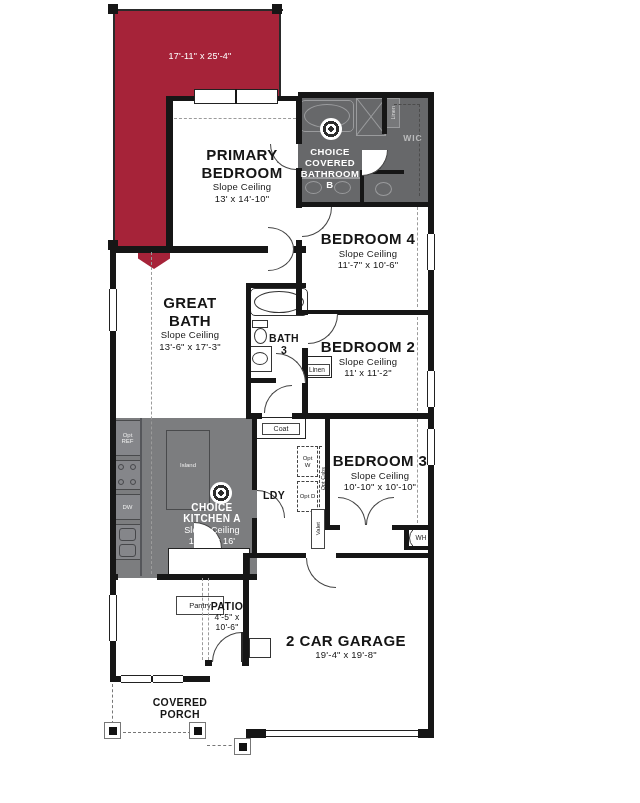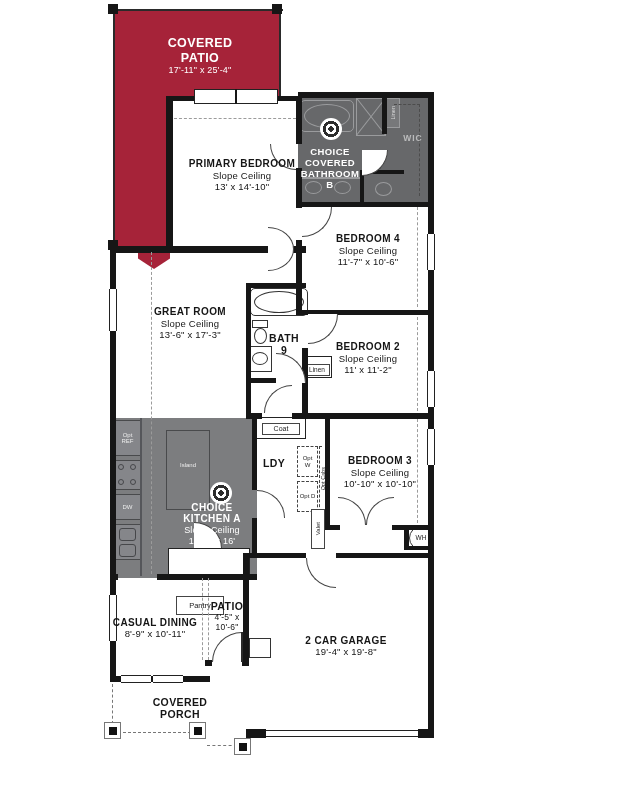--- a/index.html
+++ b/index.html
@@ -36,21 +36,21 @@
   .rrect{border-radius:5px;}
   .closet{position:absolute;border:1.5px solid #222;background:#fff;box-sizing:border-box;}
   .lblbox{position:absolute;border:1px solid #444;background:#fff;box-sizing:border-box;
           display:flex;align-items:center;justify-content:center;}
   
   .target{position:absolute;border-radius:50%;
     background:radial-gradient(circle,#2d2d2d 0 2.6px,#ffffff 2.6px 5.2px,#2d2d2d 5.2px 8px,#ffffff 8px 11px);}
   
   .rl{position:absolute;display:flex;flex-direction:column;align-items:center;justify-content:center;
       text-align:center;line-height:1.18;color:#151515;}
-  .rl .nm{font-weight:bold;font-size:10px;letter-spacing:.4px;}
+  .rl .nm{font-weight:bold;font-size:15px;letter-spacing:.4px;}
   .rl .sb,.rl .dm{font-size:9.5px;letter-spacing:.2px;}
   .rl.white{color:#fff;}
   .tl{position:absolute;font-size:7px;color:#222;text-align:center;line-height:1.05;}
   .tlw{color:#ececec;}
   .vt{writing-mode:vertical-rl;transform:rotate(180deg);text-orientation:mixed;}
   .xline{position:absolute;left:50%;top:50%;height:1.4px;background:#9a9b9d;transform-origin:center;}
   .ppost{position:absolute;width:17px;height:17px;border:1px solid #777;background:#fff;box-sizing:border-box;}
   .ppost .core{position:absolute;left:4px;top:4px;width:8px;height:8px;background:#111;}
   .burner{position:absolute;width:6px;height:6px;border:1px solid #46474a;border-radius:50%;box-sizing:border-box;}
 </style>
@@ -230,21 +230,20 @@
   <div class="ppost" style="left:234px;top:738px;">
       <div class="core"></div>
     </div>
 
   <div class="winh" style="left:266px;top:730px;width:152px;height:7px;"></div>
 
   <div class="target" style="left:320px;top:118px;width:22px;height:22px;"></div>
   <div class="target" style="left:210px;top:482px;width:22px;height:22px;"></div>
 
   <div class="rl white" style="left:130px;top:30px;width:140px;height:52px;">
-    <div class="nm" style="font-size:12.5px;max-width:90px;">COVERED PATIO</div>
     <div class="dm" style="font-size:9px;">17'-11" x 25'-4"</div>
   </div>
 
   <div class="rl" style="left:177px;top:146px;width:130px;height:58px;">
     <div class="nm" style="max-width:110px;">PRIMARY BEDROOM</div>
     <div class="sb">Slope Ceiling</div>
     <div class="dm">13' x 14'-10"</div>
   </div>
 
   <div class="rl white" style="left:291px;top:140px;width:78px;height:58px;">
@@ -252,55 +251,51 @@
   </div>
   <div class="tl" style="left:396px;top:134px;width:34px;font-size:8.5px;letter-spacing:1px;color:rgba(255,255,255,.55);font-weight:bold;">WIC</div>
 
   <div class="rl" style="left:308px;top:228px;width:120px;height:44px;">
     <div class="nm">BEDROOM 4</div>
     <div class="sb">Slope Ceiling</div>
     <div class="dm">11'-7" x 10'-6"</div>
   </div>
 
   <div class="rl" style="left:130px;top:294px;width:120px;height:58px;">
-    <div class="nm" style="max-width:85px;">GREAT ROOM</div>
+    <div class="nm" style="max-width:85px;">GREAT BATH</div>
     <div class="sb">Slope Ceiling</div>
     <div class="dm">13'-6" x 17'-3"</div>
   </div>
 
   <div class="rl" style="left:262px;top:330px;width:44px;height:28px;">
-    <div class="nm" style="font-size:10.5px;max-width:36px;">BATH 9</div>
+    <div class="nm" style="font-size:10.5px;max-width:36px;">BATH 3</div>
   </div>
 
   <div class="rl" style="left:308px;top:336px;width:120px;height:44px;">
     <div class="nm">BEDROOM 2</div>
     <div class="sb">Slope Ceiling</div>
     <div class="dm">11' x 11'-2"</div>
   </div>
 
   <div class="rl white" style="left:152px;top:500px;width:120px;height:48px;">
     <div class="nm" style="font-size:10px;max-width:80px;">CHOICE KITCHEN A</div>
     <div class="sb" style="font-size:9px;">Slope Ceiling</div>
     <div class="dm" style="font-size:9px;">14'-2" x 16'</div>
   </div>
 
-  <div class="rl" style="left:252px;top:454px;width:44px;height:18px;">
+  <div class="rl" style="left:252px;top:486px;width:44px;height:18px;">
     <div class="nm" style="font-size:10.5px;">LDY</div>
   </div>
 
   <div class="rl" style="left:322px;top:450px;width:116px;height:44px;text-align:center;">
     <div class="nm">BEDROOM 3</div>
     <div class="sb">Slope Ceiling</div>
     <div class="dm">10'-10" x 10'-10"</div>
   </div>
 
-  <div class="rl" style="left:102px;top:602px;width:106px;height:52px;">
-    <div class="nm" style="max-width:90px;">CASUAL DINING</div>
-    <div class="dm">8'-9" x 10'-11"</div>
-  </div>
 
   <div class="rl" style="left:196px;top:594px;width:62px;height:44px;">
     <div class="nm" style="font-size:10.5px;">PATIO</div>
     <div class="dm" style="font-size:8.5px;max-width:42px;">4'-5" x 10'-6"</div>
   </div>
 
   <div class="rl" style="left:276px;top:630px;width:140px;height:32px;">
     <div class="nm">2 CAR GARAGE</div>
     <div class="dm">19'-4" x 19'-8"</div>
   </div>

